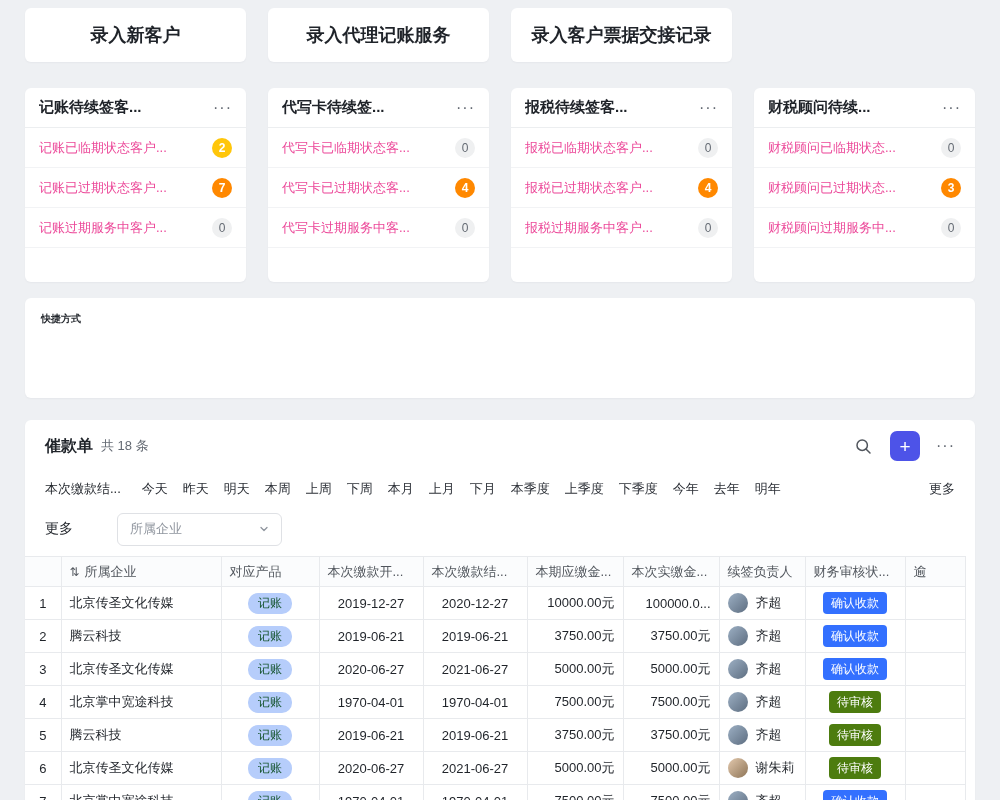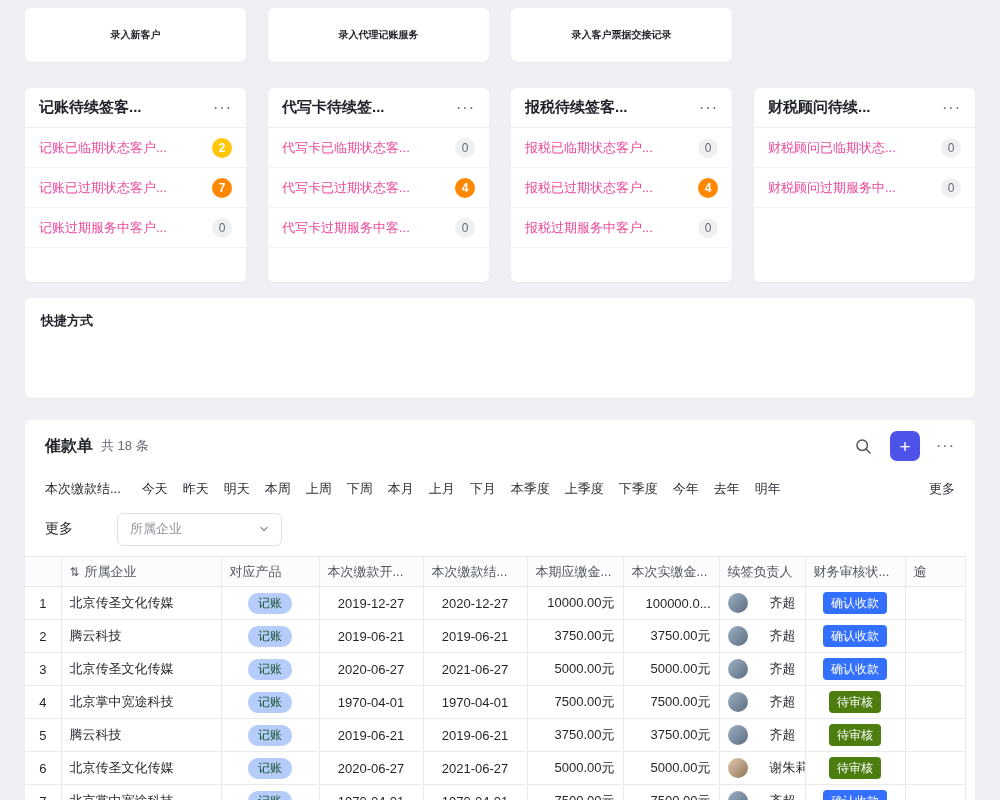--- a/index.html
+++ b/index.html
@@ -8,21 +8,21 @@
     background:#eef0f3;
     font-family:"Liberation Sans","DejaVu Sans",sans-serif;
     color:#1f2329;
   }
   .page { padding:8px 25px 0; width:1000px; }
 
   
   .quick-row { display:grid; grid-template-columns:repeat(4,1fr); gap:22px; }
   .quick-btn {
     height:54px; background:#fff; border:none; border-radius:6px;
-    font-family:inherit; font-size:10px; font-weight:700; color:#1f2329;
+    font-family:inherit; font-size:18px; font-weight:700; color:#1f2329;
     cursor:pointer; box-shadow:0 1px 2px rgba(31,35,41,.04);
   }
 
   
   .stats-row { display:grid; grid-template-columns:repeat(4,1fr); gap:22px; margin-top:26px; }
   .stat-card { background:#fff; border-radius:6px; height:194px; box-shadow:0 1px 2px rgba(31,35,41,.04); overflow:hidden; }
   .stat-head { display:flex; align-items:center; justify-content:space-between; padding:0 14px; height:40px; border-bottom:1px solid #eceef0; }
   .stat-title { font-size:15px; font-weight:700; white-space:nowrap; overflow:hidden; }
   .dots { color:#646a73; font-size:16px; letter-spacing:1px; cursor:pointer; line-height:1; }
   .stat-item { display:flex; align-items:center; justify-content:space-between; height:40px; padding:0 14px; border-bottom:1px solid #f2f3f5; cursor:pointer; }
@@ -31,21 +31,21 @@
     min-width:20px; height:20px; border-radius:10px; padding:0 5px;
     display:flex; align-items:center; justify-content:center;
     font-size:12px; font-weight:700;
   }
   .count-badge.yellow { background:#ffc60a; color:#fff; }
   .count-badge.orange { background:#ff8800; color:#fff; }
   .count-badge.gray   { background:#eff0f1; color:#646a73; font-weight:400; }
 
   
   .shortcuts-card { background:#fff; border-radius:6px; height:100px; margin-top:16px; padding:14px 16px; box-shadow:0 1px 2px rgba(31,35,41,.04); }
-  .shortcuts-title { font-size:13px; font-weight:700; }
+  .shortcuts-title { font-size:10px; font-weight:700; }
 
   
   .table-card { background:#fff; border-radius:6px 6px 0 0; height:471px; margin-top:22px; overflow:hidden; box-shadow:0 1px 2px rgba(31,35,41,.04); }
   .tc-head { display:flex; align-items:center; height:52px; padding:0 20px; }
   .tc-title { font-size:16px; font-weight:700; }
   .tc-count { font-size:13px; color:#646a73; margin-left:8px; }
   .tc-actions { margin-left:auto; display:flex; align-items:center; gap:16px; }
   .icon-btn { background:none; border:none; cursor:pointer; display:flex; align-items:center; padding:2px; }
   .add-btn {
     width:30px; height:30px; border:none; border-radius:7px; background:#4d53e8;
@@ -77,21 +77,21 @@
   td.right { text-align:right; }
   .th-company { display:flex; align-items:center; gap:5px; height:100%; }
   .field-icon { font-size:12px; color:#51565d; }
   .tag-blue {
     display:inline-block; background:#b6cdfb; color:#14532d;
     border-radius:10px; padding:2px 10px; font-size:12px;
   }
   .badge { display:inline-block; border-radius:4px; padding:2.5px 8px; font-size:12px; color:#fff; }
   .badge.blue { background:#3370ff; }
   .badge.yellow { background:#4d7c0f; }
-  .owner-cell { display:flex; align-items:center; gap:22px; height:100%; }
+  .owner-cell { display:flex; align-items:center; gap:8px; height:100%; }
   .avatar { width:20px; height:20px; border-radius:50%; flex:none; }
   .avatar.a1 { background:linear-gradient(135deg,#9db0c4,#5d6d80); }
   .avatar.a2 { background:linear-gradient(135deg,#e3c9ae,#8d7456); }
 </style>
 </head>
 <body>
 
 <div class="page">
 
   <div class="quick-row">
@@ -160,20 +160,24 @@
     </div>
 
     <div class="stat-card">
       <div class="stat-head">
         <span class="stat-title">财税顾问待续...</span>
         <span class="dots">···</span>
       </div>
       <div class="stat-item">
         <span class="stat-label">财税顾问已临期状态...</span>
         <span class="count-badge gray">0</span>
+      </div>
+      <div class="stat-item">
+        <span class="stat-label">财税顾问已过期状态...</span>
+        <span class="count-badge orange">3</span>
       </div>
       <div class="stat-item">
         <span class="stat-label">财税顾问过期服务中...</span>
         <span class="count-badge gray">0</span>
       </div>
     </div>
 
   </div>
 
   <div class="shortcuts-card">

